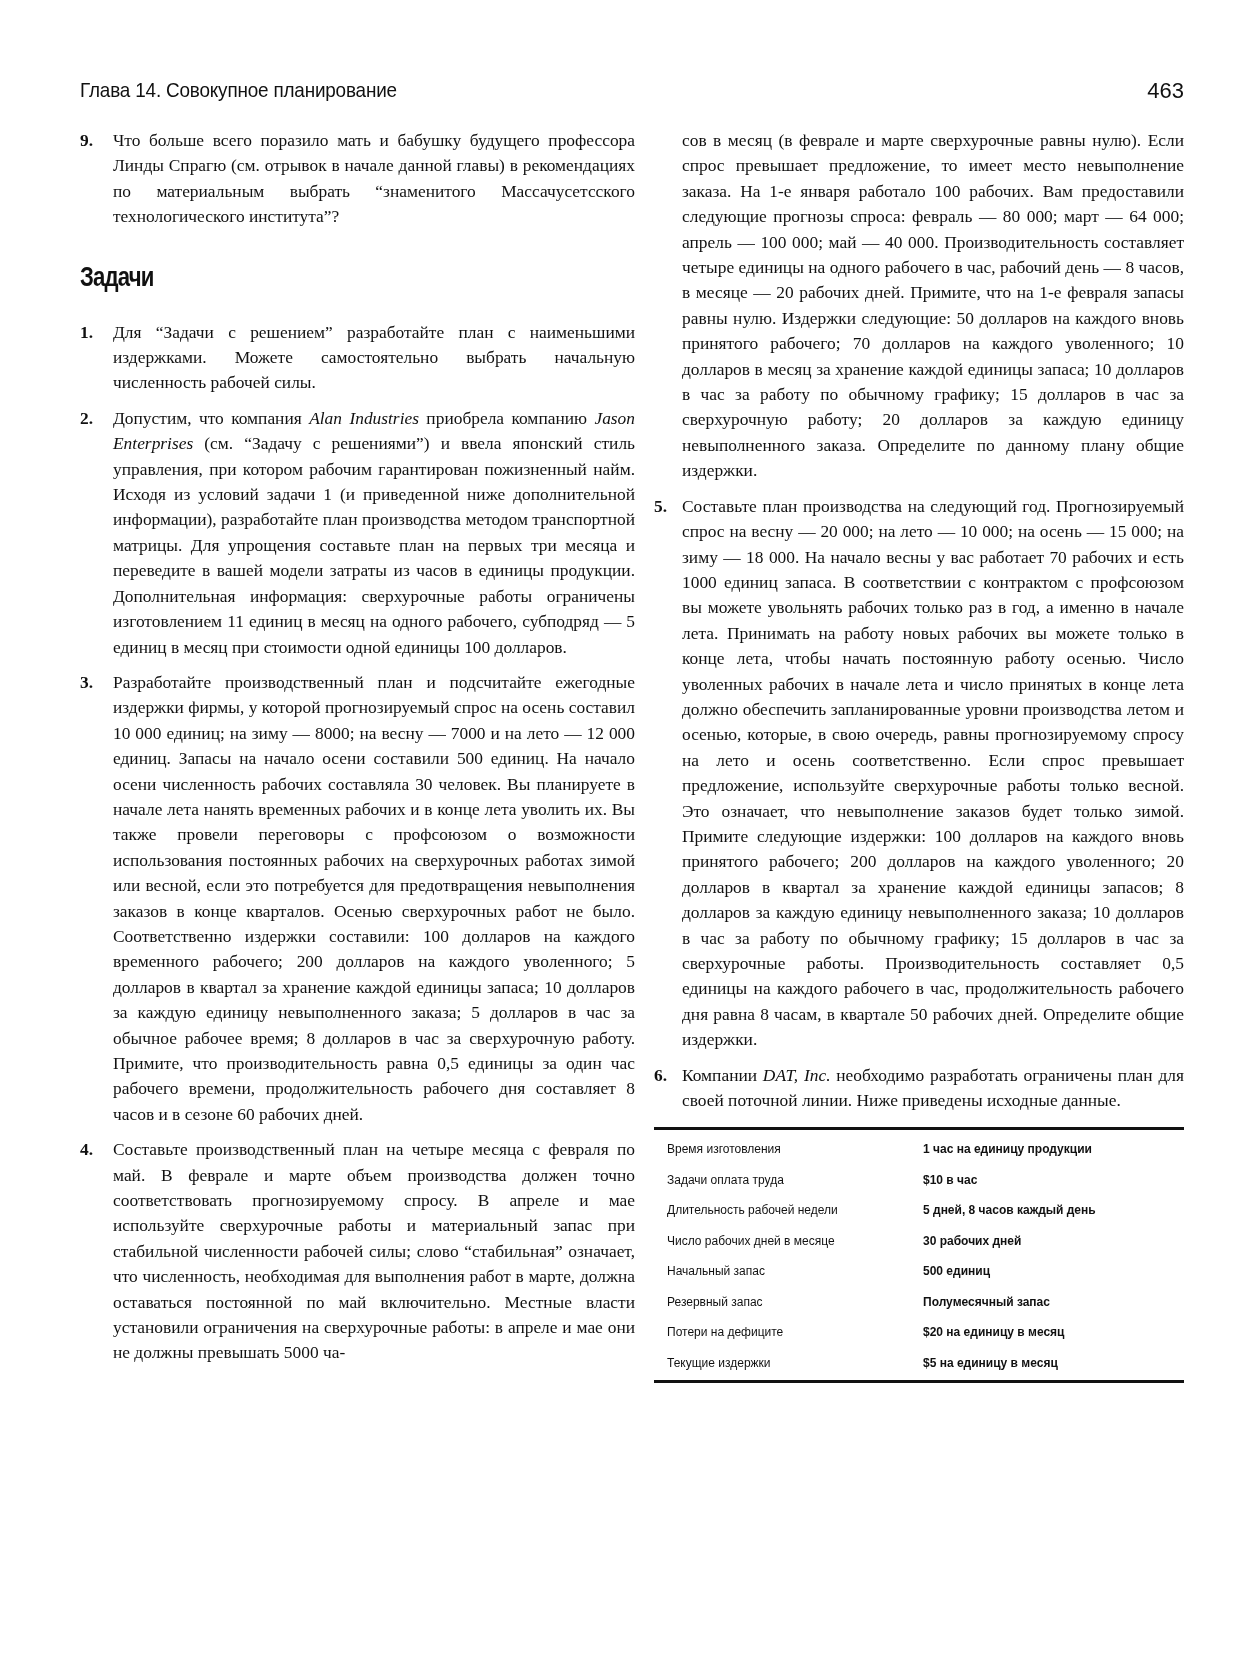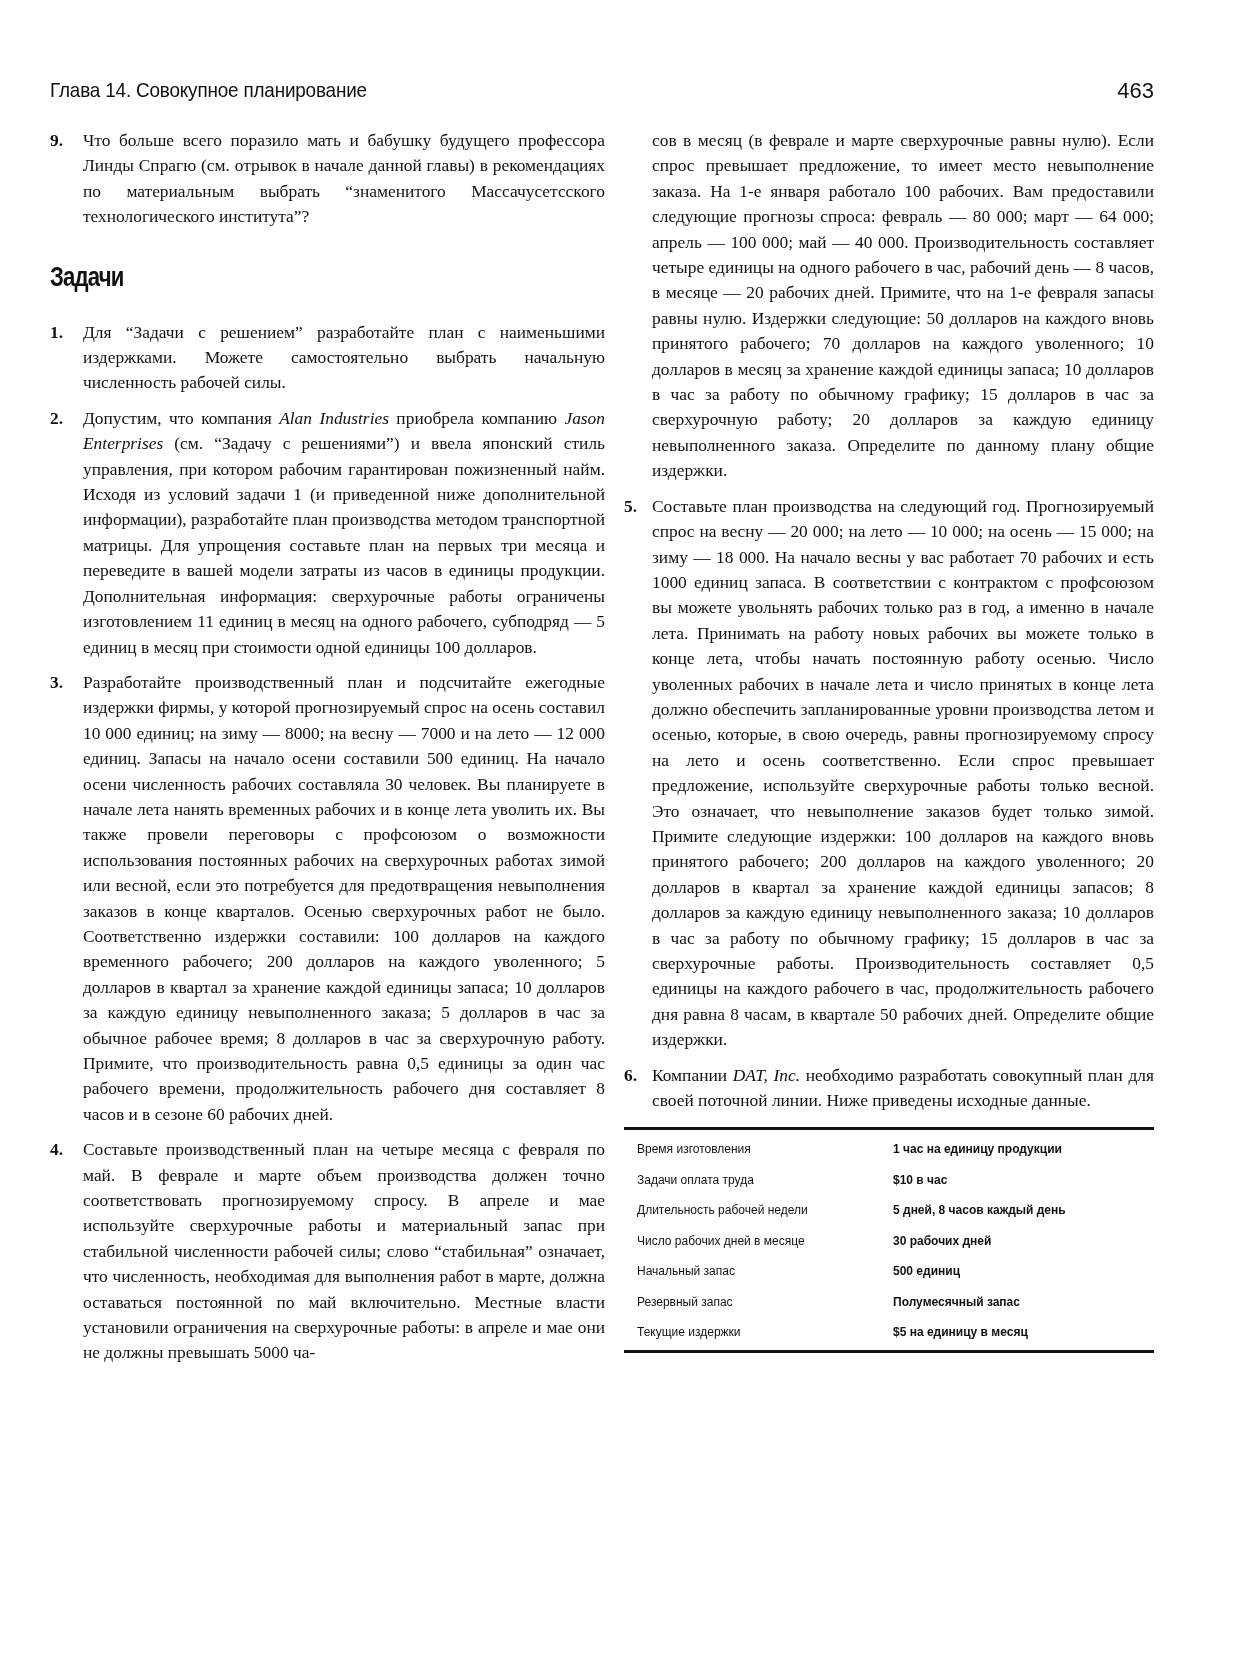--- a/index.html
+++ b/index.html
@@ -1,17 +1,17 @@
 <!DOCTYPE html>
 <html><head>
 <meta charset="utf-8">
 <style>
   html, body { margin: 0; padding: 0; background: #ffffff; }
   body { width: 1234px; height: 1672px; position: relative; overflow: hidden; color: #111; }
-  .page { position: absolute; left: 50px; top: 0; width: 1104px; height: 1672px; }
+  .page { position: absolute; left: 80px; top: 0; width: 1104px; height: 1672px; }
   .running-head {
     position: absolute; top: 78px; left: 0; width: 1104px; height: 30px;
     font-family: "Liberation Sans", sans-serif; font-size: 21px; letter-spacing: -0.2px;
     transform: scaleX(0.9); transform-origin: left top;
   }
   .running-head .title { position: absolute; left: 0; top: 0; }
   .page-number {
     position: absolute; top: 78px; right: 0;
     font-family: "Liberation Sans", sans-serif; font-size: 22px;
   }
@@ -83,21 +83,21 @@
       <span>сов в месяц (в феврале и марте сверхурочные равны нулю). Если спрос превышает предложение, то имеет место невыполнение заказа. На 1-е января работало 100 рабочих. Вам предоставили следующие прогнозы спроса: февраль — 80 000; март — 64 000; апрель — 100 000; май — 40 000. Производительность составляет четыре единицы на одного рабочего в час, рабочий день — 8 часов, в месяце — 20 рабочих дней. Примите, что на 1-е февраля запасы равны нулю. Издержки следующие: 50 долларов на каждого вновь принятого рабочего; 70 долларов на каждого уволенного; 10 долларов в месяц за хранение каждой единицы запаса; 10 долларов в час за работу по обычному графику; 15 долларов в час за сверхурочную работу; 20 долларов за каждую единицу невыполненного заказа. Определите по данному плану общие издержки.</span>
     </div>
 
     <div class="q">
       <span class="num">5.</span>
       <span>Составьте план производства на следующий год. Прогнозируемый спрос на весну — 20 000; на лето — 10 000; на осень — 15 000; на зиму — 18 000. На начало весны у вас работает 70 рабочих и есть 1000 единиц запаса. В соответствии с контрактом с профсоюзом вы можете увольнять рабочих только раз в год, а именно в начале лета. Принимать на работу новых рабочих вы можете только в конце лета, чтобы начать постоянную работу осенью. Число уволенных рабочих в начале лета и число принятых в конце лета должно обеспечить запланированные уровни производства летом и осенью, которые, в свою очередь, равны прогнозируемому спросу на лето и осень соответственно. Если спрос превышает предложение, используйте сверхурочные работы только весной. Это означает, что невыполнение заказов будет только зимой. Примите следующие издержки: 100 долларов на каждого вновь принятого рабочего; 200 долларов на каждого уволенного; 20 долларов в квартал за хранение каждой единицы запасов; 8 долларов за каждую единицу невыполненного заказа; 10 долларов в час за работу по обычному графику; 15 долларов в час за сверхурочные работы. Производительность составляет 0,5 единицы на каждого рабочего в час, продолжительность рабочего дня равна 8 часам, в квартале 50 рабочих дней. Определите общие издержки.</span>
     </div>
 
     <div class="q">
       <span class="num">6.</span>
-      <span>Компании </span><i>DAT, Inc.</i><span> необходимо разработать совокупный план для своей поточной линии. Ниже приведены исходные данные.</span>
+      <span>Компании </span><i>DAT, Inc.</i><span> необходимо разработать ограничены план для своей поточной линии. Ниже приведены исходные данные.</span>
     </div>
 
     <div class="data-table">
       <div class="row">
         <span class="label">Время изготовления</span>
         <span class="value">1 час на единицу продукции</span>
       </div>
       <div class="row">
         <span class="label">Задачи оплата труда</span>
         <span class="value">$10 в час</span>
@@ -112,18 +112,22 @@
       </div>
       <div class="row">
         <span class="label">Начальный запас</span>
         <span class="value">500 единиц</span>
       </div>
       <div class="row">
         <span class="label">Резервный запас</span>
         <span class="value">Полумесячный запас</span>
       </div>
       <div class="row">
+        <span class="label">Потери на дефиците</span>
+        <span class="value">$20 на единицу в месяц</span>
+      </div>
+      <div class="row">
         <span class="label">Текущие издержки</span>
         <span class="value">$5 на единицу в месяц</span>
       </div>
     </div>
   </div>
 </div>
 
 </body></html>

